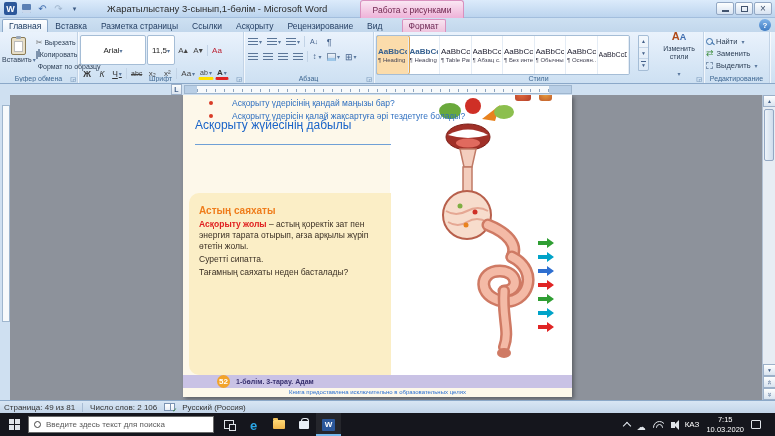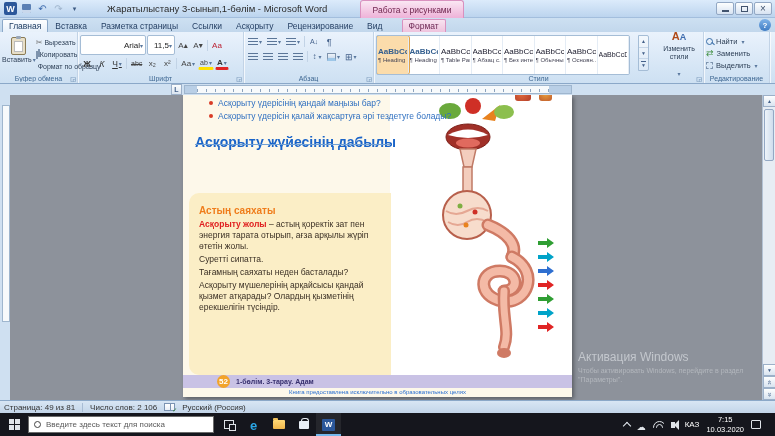--- a/index.html
+++ b/index.html
@@ -34,21 +34,21 @@
 .ribbon-help::before{content:"?";font-size:8px;font-weight:bold}
 
 
 .ribbon{position:absolute;left:0;top:32px;width:775px;height:52px;background:linear-gradient(#eaf2fc,#d8e7f6 60%,#cde0f2);border-bottom:1px solid #8ba8c8;display:flex}
 .rgroup{position:relative;height:100%;border-right:1px solid #c2d3e6;box-shadow:1px 0 0 rgba(255,255,255,.7);padding:3px 2px 12px}
 .rgroup-label{position:absolute;bottom:1px;left:0;right:0;text-align:center;font-size:7px;color:#3e6792;white-space:nowrap;overflow:hidden}
 .dlg{position:absolute;right:1px;bottom:1px;font-size:6px;color:#3e6792;line-height:1}
 .dlg::before{content:"◲"}
 .sbtn{height:13px;min-width:14px;display:flex;align-items:center;justify-content:center;font-size:8.5px;color:#333;border:1px solid transparent;border-radius:2px;padding:0 1px;white-space:nowrap}
 .carr::after{content:"▾";font-size:6px;color:#5a789e;margin-left:1px}
-.combo{height:20px;background:#fff;border:1px solid #a5bdd6;border-radius:2px;display:flex;align-items:center;justify-content:flex-end;font-size:8px;color:#222;padding:0 2px}
+.combo{height:30px;background:#fff;border:1px solid #a5bdd6;border-radius:2px;display:flex;align-items:center;justify-content:center;font-size:8px;color:#222;padding:0 2px}
 .combo::after{content:"▾";font-size:6px;color:#5a789e}
 
 
 .clip{width:78px;display:flex}
 .paste-big{width:34px;display:flex;flex-direction:column;align-items:center;padding-top:2px}
 .clipboard-icon{width:15px;height:18px;background:#e8dfc8;border:1px solid #8a7b55;border-radius:2px;position:relative}
 .clipboard-icon::before{content:"";position:absolute;left:2px;top:3px;right:2px;bottom:2px;background:#fff;border:1px solid #bbb}
 .clipboard-icon::after{content:"";position:absolute;left:4px;top:-2px;width:5px;height:3px;background:#9aa7b8;border-radius:1px}
 .paste-label{font-size:7px;color:#2c3e55;margin-top:1px}
 .clip-col{display:flex;flex-direction:column;gap:2px;padding-top:3px;min-width:0}
@@ -122,24 +122,24 @@
 
 
 .docarea{position:absolute;left:0;top:95px;width:775px;height:305px;overflow:hidden}
 .vruler{position:absolute;left:0;top:0;width:10px;height:100%;background:#cfe0f1}
 .vruler::before{content:"";position:absolute;left:2px;top:10px;width:6px;height:215px;background:#f7fafc;border:1px solid #9fb6ce}
 .page{position:absolute;left:183px;top:0;width:389px;height:302px;background:#fdf8ea;box-shadow:2px 2px 4px rgba(0,0,0,.35)}
 .illu-col{position:absolute;left:207px;top:0;width:182px;height:280px;background:#fff}
 .figA{position:absolute;left:332px;top:-6px;width:16px;height:12px;background:radial-gradient(circle at 40% 40%,#e06a3c,#b23c28);border-radius:3px}
 .figB{position:absolute;left:356px;top:-6px;width:13px;height:12px;background:radial-gradient(circle at 50% 40%,#e8a03c,#c05a2c);border-radius:3px}
 .p-bullets{position:absolute;left:26px;top:3px;width:268px}
-.q-row{display:flex;align-items:flex-start;gap:5px;margin-bottom:3px}
+.q-row{display:flex;align-items:flex-start;gap:19px;margin-bottom:3px}
 .q-dot{width:4px;height:4px;background:#d93c26;border-radius:50%;margin-top:3px;flex:none}
 .q-text{font-size:8.5px;line-height:10px;color:#2e6fc0}
-.p-heading{position:absolute;left:12px;top:39px;font-size:14px;font-weight:bold;color:#1a64c8;white-space:nowrap}
+.p-heading{position:absolute;left:12px;top:23px;font-size:12px;font-weight:normal;color:#1a64c8;white-space:nowrap}
 .h-underline{position:absolute;left:12px;top:49px;width:196px;height:1px;background:#6fa0d6}
 .p-lead{position:absolute;left:12px;top:54px;width:152px;font-size:8.5px;line-height:11px;color:#ef7d1c}
 .creambox{position:absolute;left:6px;top:98px;width:202px;height:182px;background:#fbeec6;border-radius:10px 0 0 10px}
 .p-section{position:absolute;left:16px;top:110px;font-size:10px;font-weight:bold;color:#ef7d1c}
 .p-body{position:absolute;left:16px;top:124px;width:184px}
 .p-body p{font-size:8.5px;line-height:11px;color:#3a2f24;margin-bottom:2px}
 .term{font-weight:bold;color:#e02020}
 .footerband{position:absolute;left:0;top:280px;width:100%;height:13px;background:#c9c2e5;display:flex;align-items:center}
 .pagenum{margin-left:34px;width:13px;height:13px;border-radius:50%;background:#f2a32a;color:#fff;font-size:8px;font-weight:bold;display:flex;align-items:center;justify-content:center;flex:none}
 .footertext{margin-left:6px;font-size:7px;font-weight:bold;color:#37306e;white-space:nowrap}
@@ -464,34 +464,29 @@
 
       <div class="p-heading">Асқорыту жүйесінің дабылы</div>
       <div class="h-underline"></div>
 
       <div class="creambox"></div>
       <div class="p-section">Астың саяхаты</div>
       <div class="p-body">
         <p><span class="term">Асқорыту жолы</span><span> – астың қоректік зат пен энергия тарата отырып, ағза арқылы жүріп өтетін жолы.</span></p>
         <p>Суретті сипатта.</p>
         <p>Тағамның саяхаты неден басталады?</p>
-        <p>Асқорыту мүшелерінің арқайсысы қандай қызмет атқарады? Олардың қызметінің ерекшелігін түсіндір.</p>
       </div>
 
       <div class="footerband">
         <div class="pagenum">52</div>
         <div class="footertext">1-бөлім. 3-тарау. Адам</div>
       </div>
       <div class="copyright">Книга предоставлена исключительно в образовательных целях</div>
     </div>
 
-    <div class="watermark">
-      <div class="wm-title">Активация Windows</div>
-      <div class="wm-line">Чтобы активировать Windows, перейдите в раздел "Параметры".</div>
-    </div>
 
     <div class="vscroll">
       <div class="vs-btn up"></div>
       <div class="vs-thumb"></div>
       <div class="vs-btn down"></div>
       <div class="vs-btn pgup"></div>
       <div class="vs-btn pgdn"></div>
     </div>
   </div>
 

